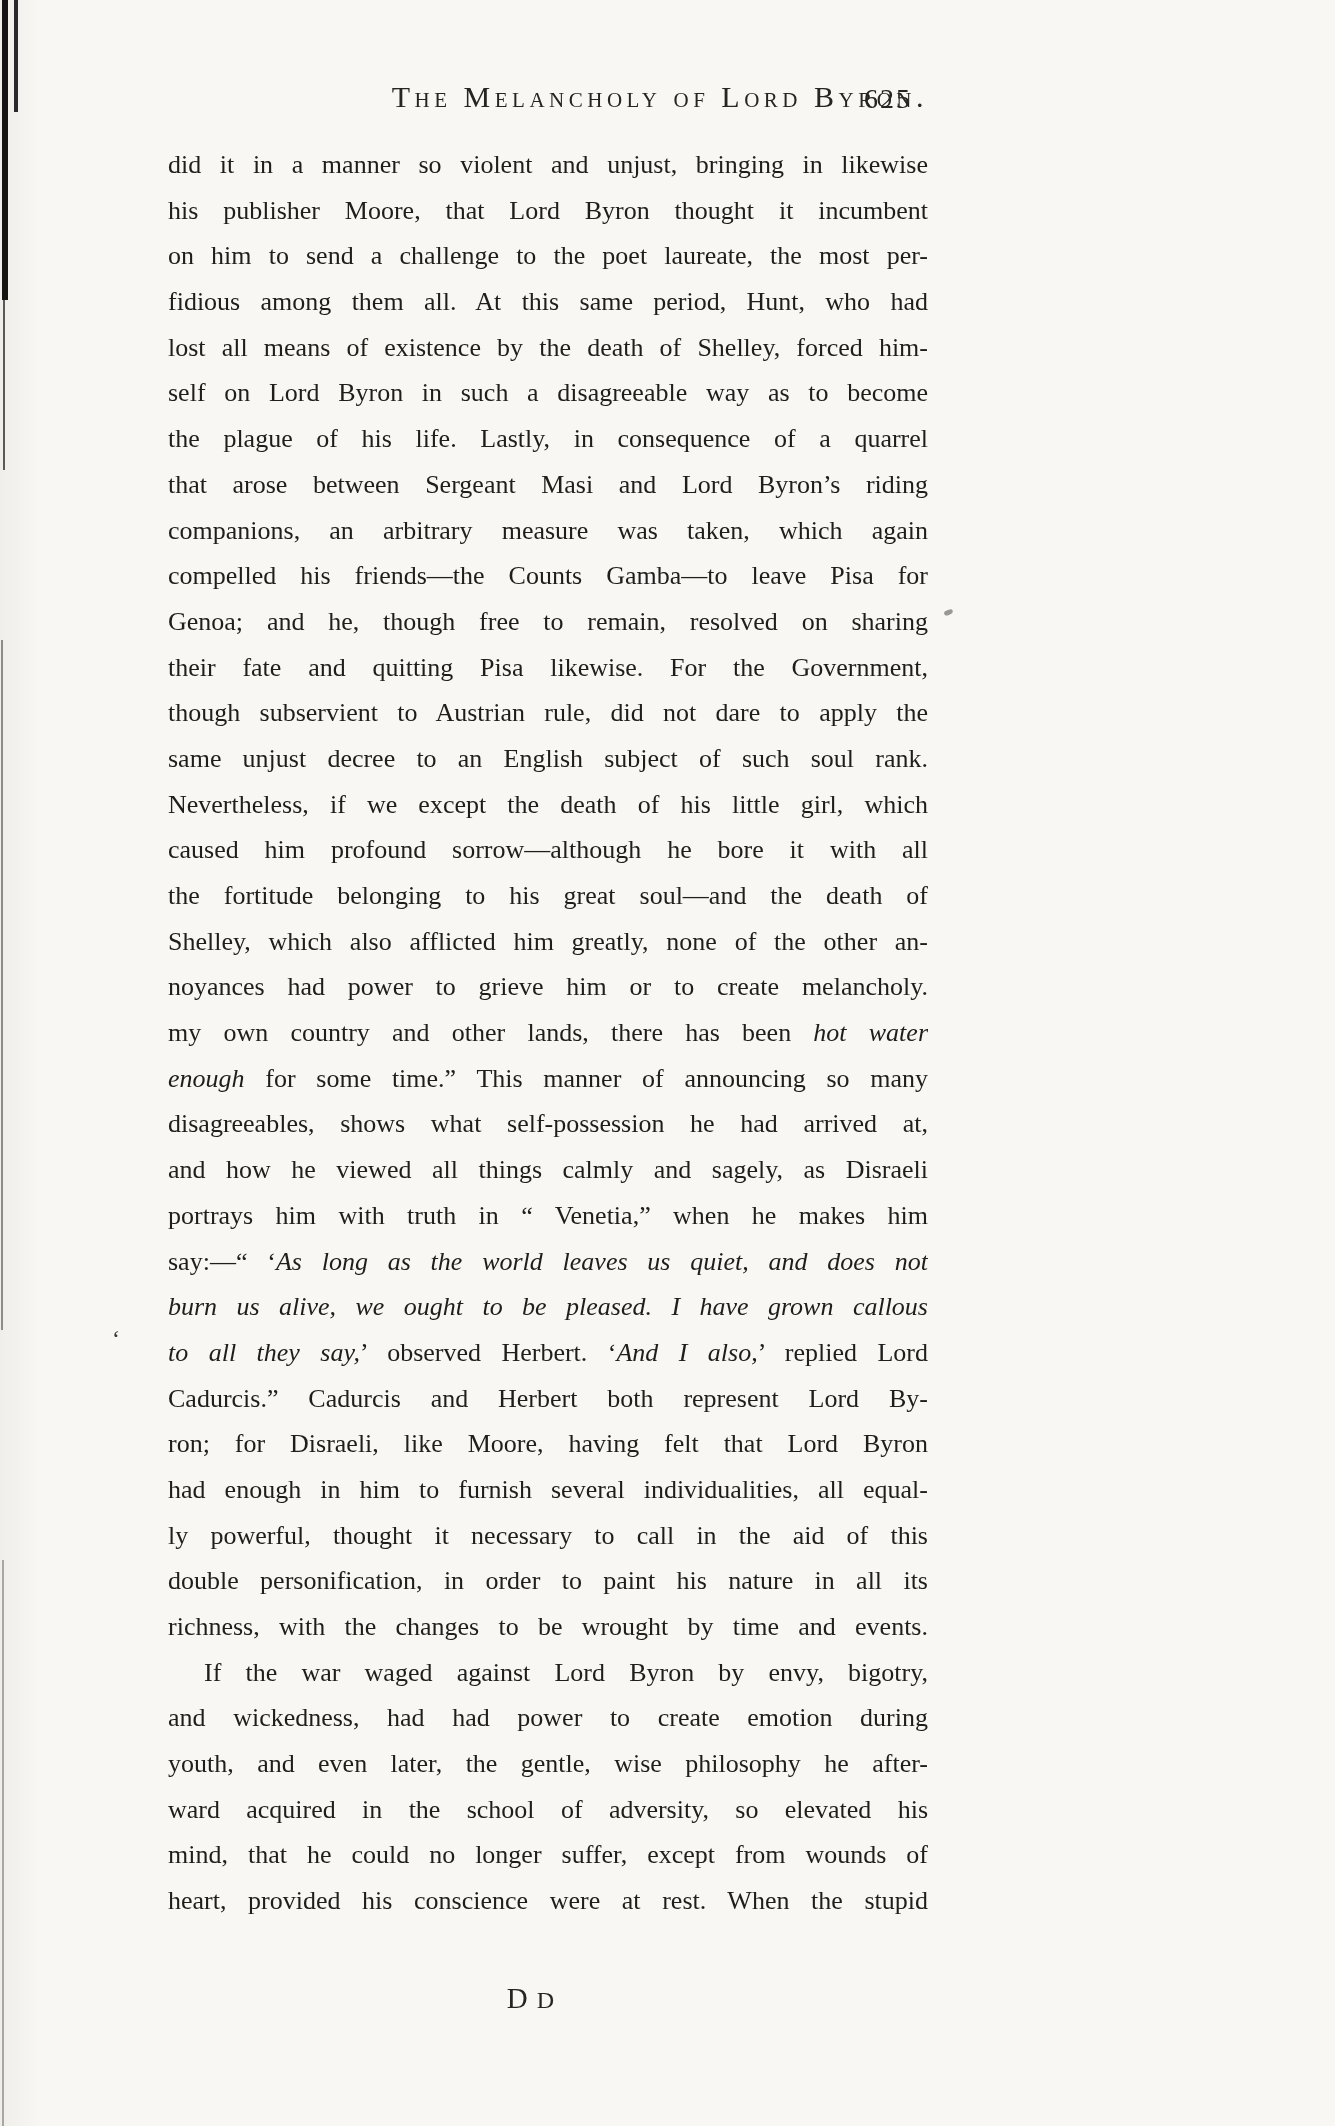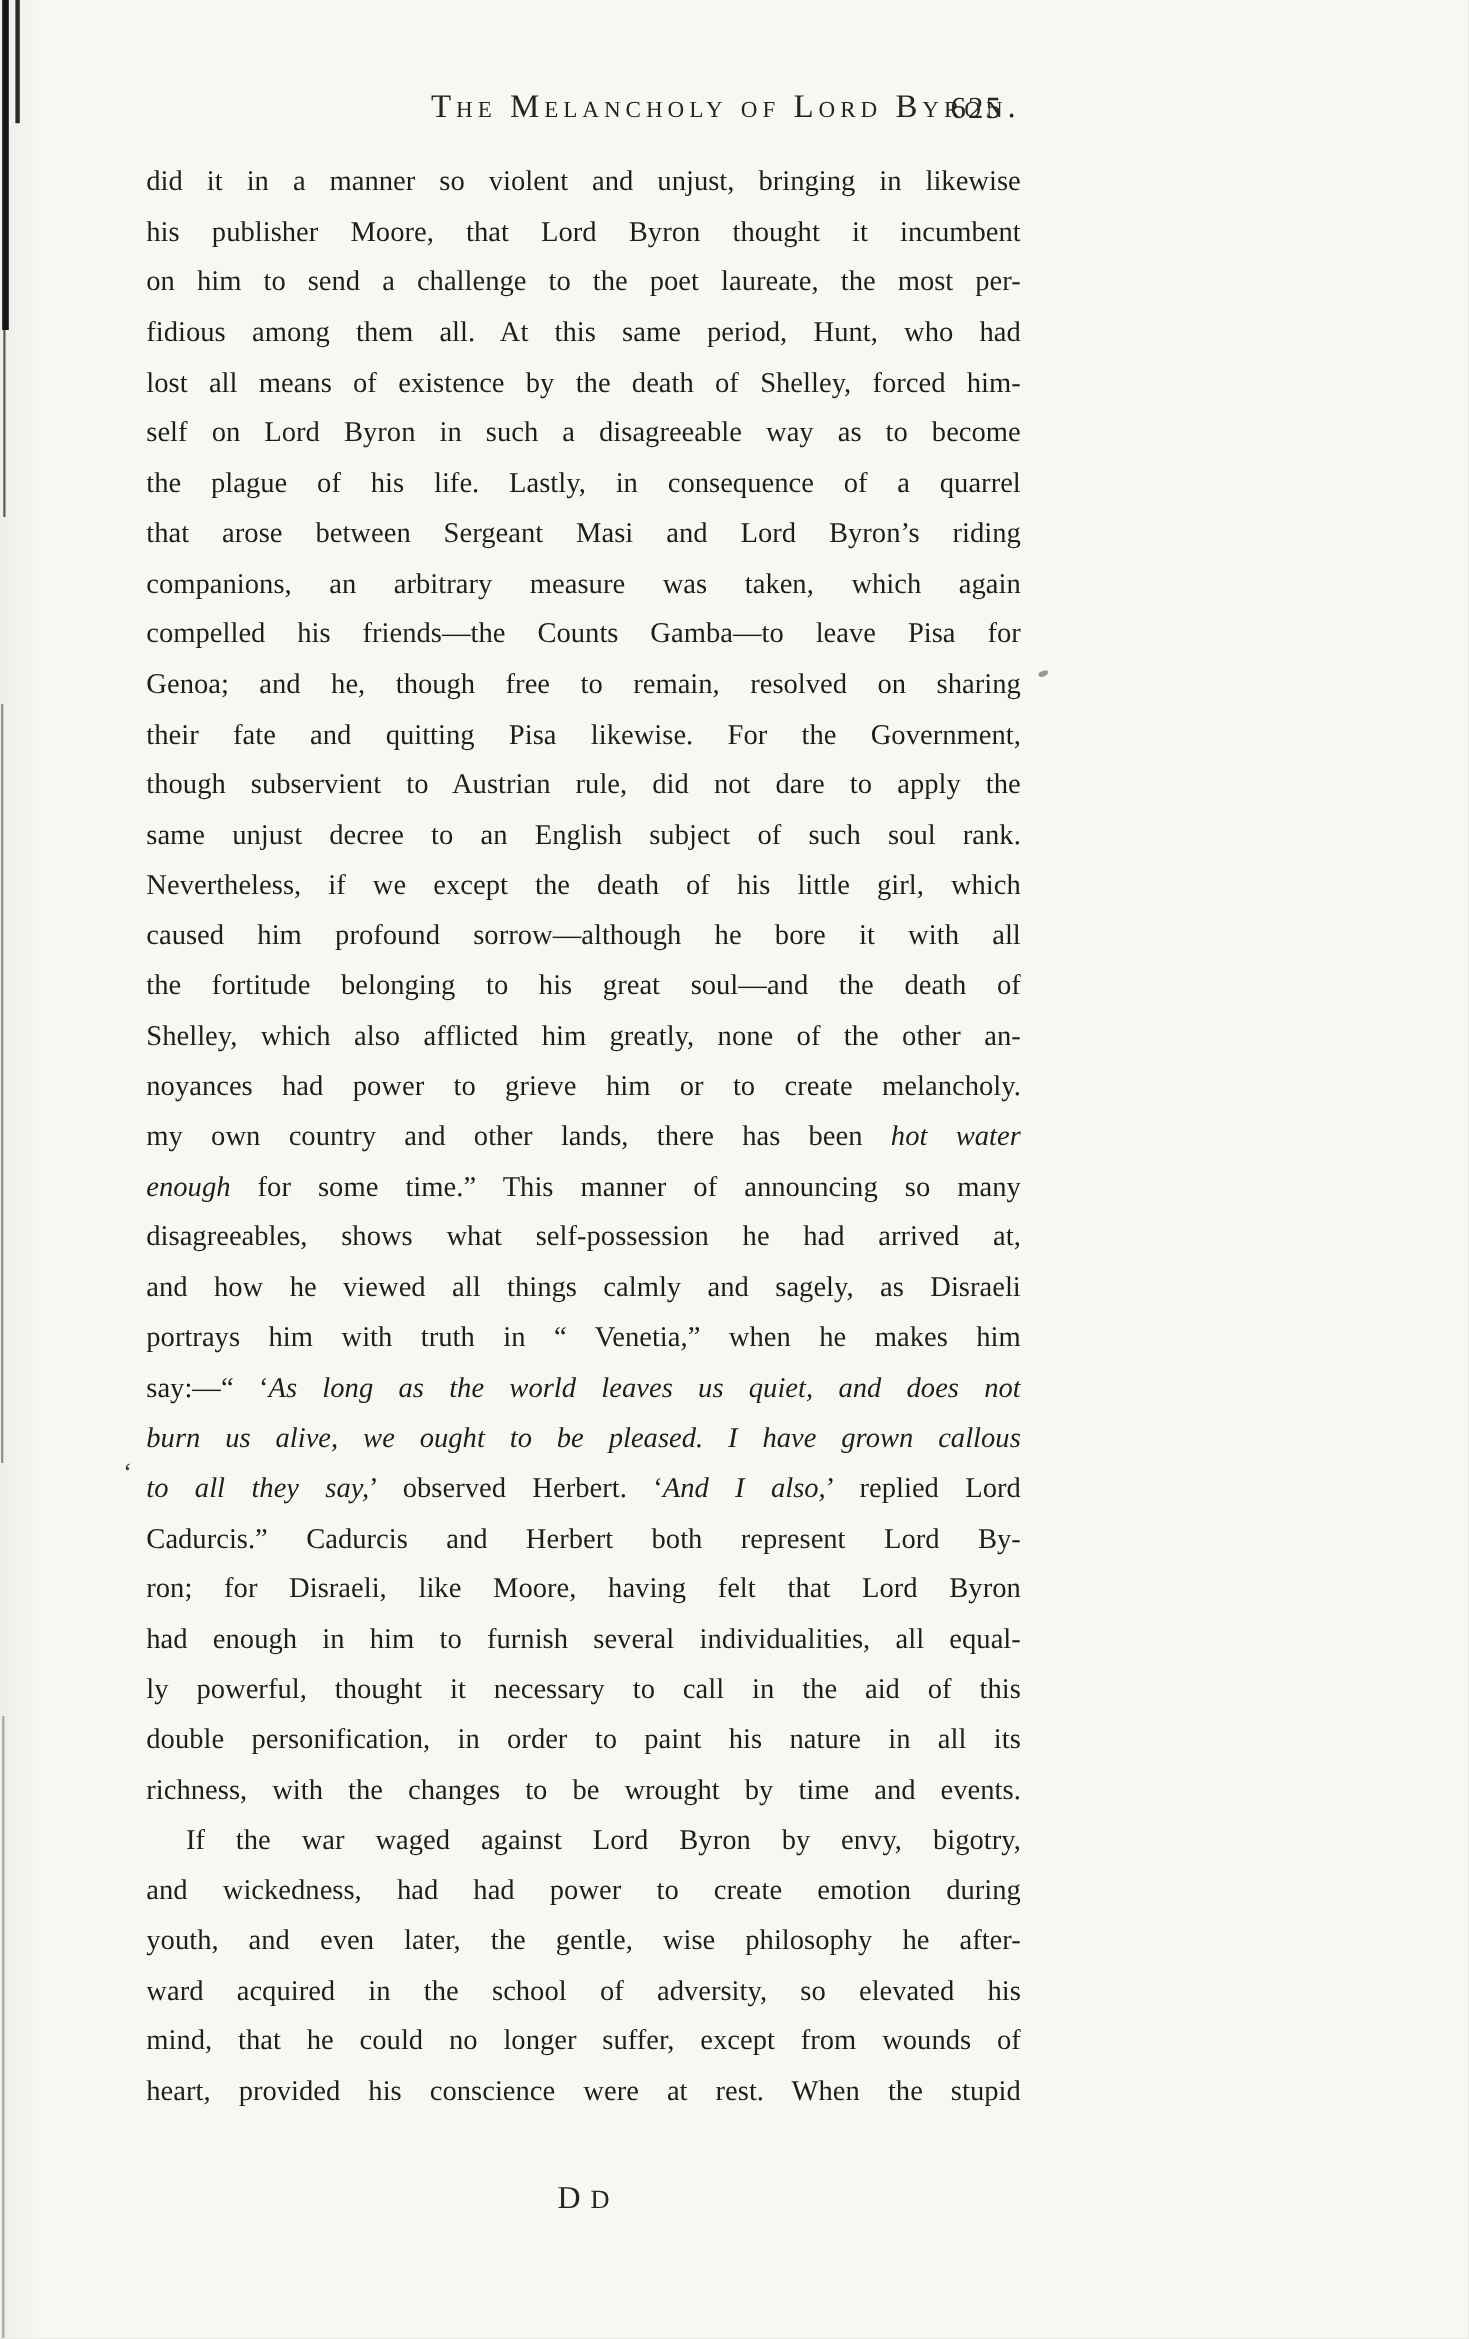--- a/index.html
+++ b/index.html
@@ -65,20 +65,21 @@
     left: 133px;
     width: 795px;
     font-size: 26px;
     line-height: 45.7px;
   }
   .line {
     text-align: justify;
     text-align-last: justify;
     height: 45.7px;
     overflow: hidden;
+    margin-left: 35px;
   }
   .line.indent { text-indent: 36px; }
   .line i { font-style: italic; }
 
   .signature {
     position: absolute;
     top: 1982px;
     left: 133px;
     width: 795px;
     text-align: center;

